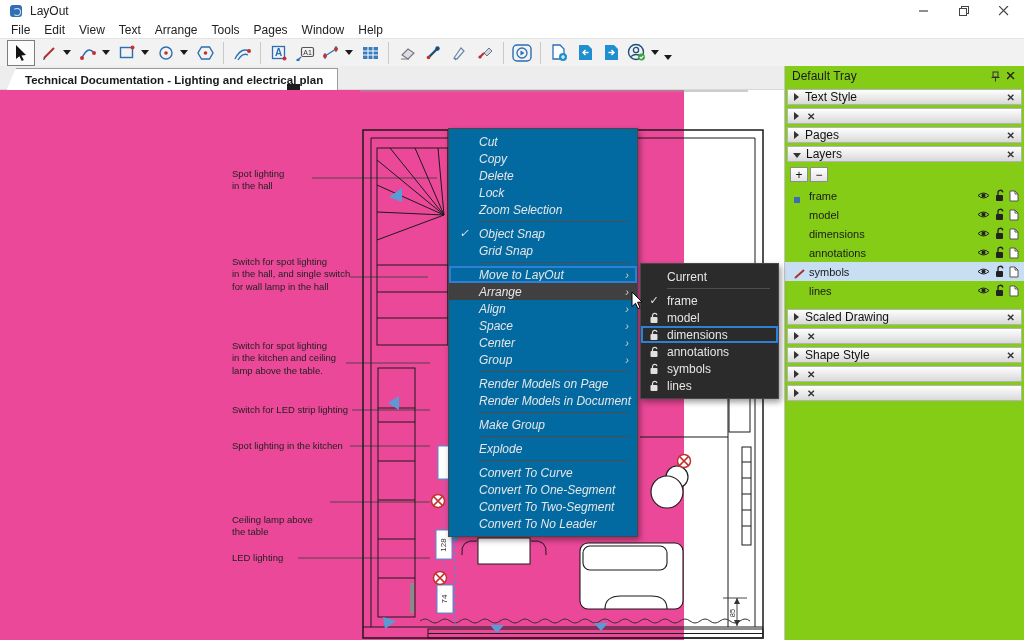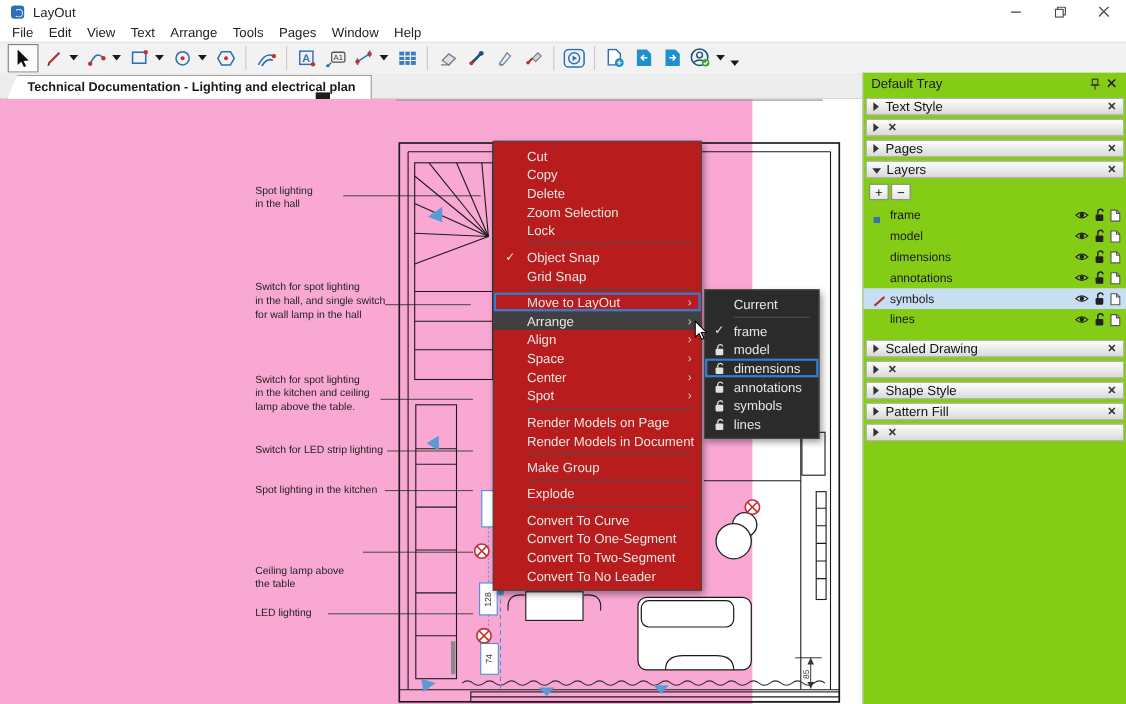--- a/index.html
+++ b/index.html
@@ -35,39 +35,39 @@
   
   .tabstrip{position:absolute;left:0;top:66px;width:784px;height:24px;background:#ededed;
             border-bottom:1px solid #d8d8d8;box-sizing:border-box;}
   .doc-tab{position:absolute;left:6px;top:2px;height:22px;background:#fff;border:1px solid #9a9a9a;
            border-bottom:none;display:flex;align-items:center;padding:0 14px 0 18px;
            font-size:11.5px;font-weight:bold;color:#1a1a1a;
            clip-path:polygon(10px 0,100% 0,100% 100%,0 100%);}
   .tab-marker{position:absolute;left:287px;top:84px;width:13px;height:8px;background:#1c1c1c;}
 
   
-  .canvas{position:absolute;left:0;top:90px;width:684px;height:550px;background:#f9a8d4;}
+  .canvas{position:absolute;left:0;top:90px;width:684px;height:550px;background:#ec4899;}
   .plan-svg{position:absolute;left:0;top:0;z-index:1;pointer-events:none;}
   .annotation{position:absolute;font-size:9.5px;line-height:1.3;color:#222;white-space:pre-line;z-index:2;}
 
   
-  .ctx{position:absolute;left:448px;top:128px;width:190px;background:#b91c1c;
+  .ctx{position:absolute;left:448px;top:128px;width:190px;background:#0369a1;
        border:1px solid #474747;box-shadow:2px 3px 6px rgba(0,0,0,.4);z-index:20;
-       padding:4px 0;box-sizing:border-box;color:#e6e6e6;font-size:12px;}
+       padding:4px 0;box-sizing:border-box;color:#e6e6e6;font-size:12px;font-style:italic;}
   .cm-item{display:flex;align-items:center;height:17px;}
   .cm-gutter{width:30px;display:flex;align-items:center;justify-content:center;flex:none;}
   .cm-label{flex:1;}
   .cm-arrow{color:#cfcfcf;font-size:11px;padding-right:8px;}
   .cm-sep{height:1px;background:#4d4d4d;margin:3px 8px 3px 30px;}
   .cm-check{color:#e6e6e6;font-size:11px;}
   .cm-sel{outline:2px solid #2f7fd6;outline-offset:-2px;}
   .cm-hover{background:#404040;}
 
   
-  .sub{position:absolute;left:640px;top:263px;width:105px;background:#2b2b2b;
+  .sub{position:absolute;left:640px;top:263px;width:139px;background:#2b2b2b;
        border:1px solid #474747;box-shadow:2px 3px 6px rgba(0,0,0,.4);z-index:21;
        padding:4px 0;box-sizing:border-box;color:#e6e6e6;font-size:12px;}
   .sm-item{display:flex;align-items:center;height:17px;}
   .sm-gutter{width:26px;display:flex;align-items:center;justify-content:center;flex:none;}
 
   
   .cursor{position:absolute;left:631px;top:291px;z-index:30;}
 
   
   .tray{position:absolute;left:784px;top:66px;width:240px;height:574px;background:#84cc16;
@@ -443,25 +443,25 @@
   <div class="cm-item">
       <span class="cm-gutter"></span>
       <span class="cm-label">Copy</span>
     </div>
   <div class="cm-item">
       <span class="cm-gutter"></span>
       <span class="cm-label">Delete</span>
     </div>
   <div class="cm-item">
       <span class="cm-gutter"></span>
+      <span class="cm-label">Lock</span>
+    </div>
+  <div class="cm-item">
+      <span class="cm-gutter"></span>
       <span class="cm-label">Zoom Selection</span>
-    </div>
-  <div class="cm-item">
-      <span class="cm-gutter"></span>
-      <span class="cm-label">Lock</span>
     </div>
   <div class="cm-sep"></div>
   <div class="cm-item">
       <span class="cm-gutter">
         <span class="cm-check">✓</span>
       </span>
       <span class="cm-label">Object Snap</span>
     </div>
   <div class="cm-item">
       <span class="cm-gutter"></span>
@@ -488,21 +488,21 @@
       <span class="cm-label">Space</span>
       <span class="cm-arrow">›</span>
     </div>
   <div class="cm-item">
       <span class="cm-gutter"></span>
       <span class="cm-label">Center</span>
       <span class="cm-arrow">›</span>
     </div>
   <div class="cm-item">
       <span class="cm-gutter"></span>
-      <span class="cm-label">Spot</span>
+      <span class="cm-label">Group</span>
       <span class="cm-arrow">›</span>
     </div>
   <div class="cm-sep"></div>
   <div class="cm-item">
       <span class="cm-gutter"></span>
       <span class="cm-label">Render Models on Page</span>
     </div>
   <div class="cm-item">
       <span class="cm-gutter"></span>
       <span class="cm-label">Render Models in Document</span>
@@ -763,20 +763,19 @@
     <span class="panel-arrow"></span>
     <span class="panel-x">✕</span>
   </div>
   <div class="panel-hd">
     <span class="panel-arrow"></span>
     <span class="panel-label">Shape Style</span>
     <span class="panel-x">✕</span>
   </div>
   <div class="panel-hd">
     <span class="panel-arrow"></span>
-    <span class="panel-label">Pattern Fill</span>
     <span class="panel-x">✕</span>
   </div>
   <div class="panel-hd">
     <span class="panel-arrow"></span>
     <span class="panel-x">✕</span>
   </div>
 </div>
 
 </body></html>

